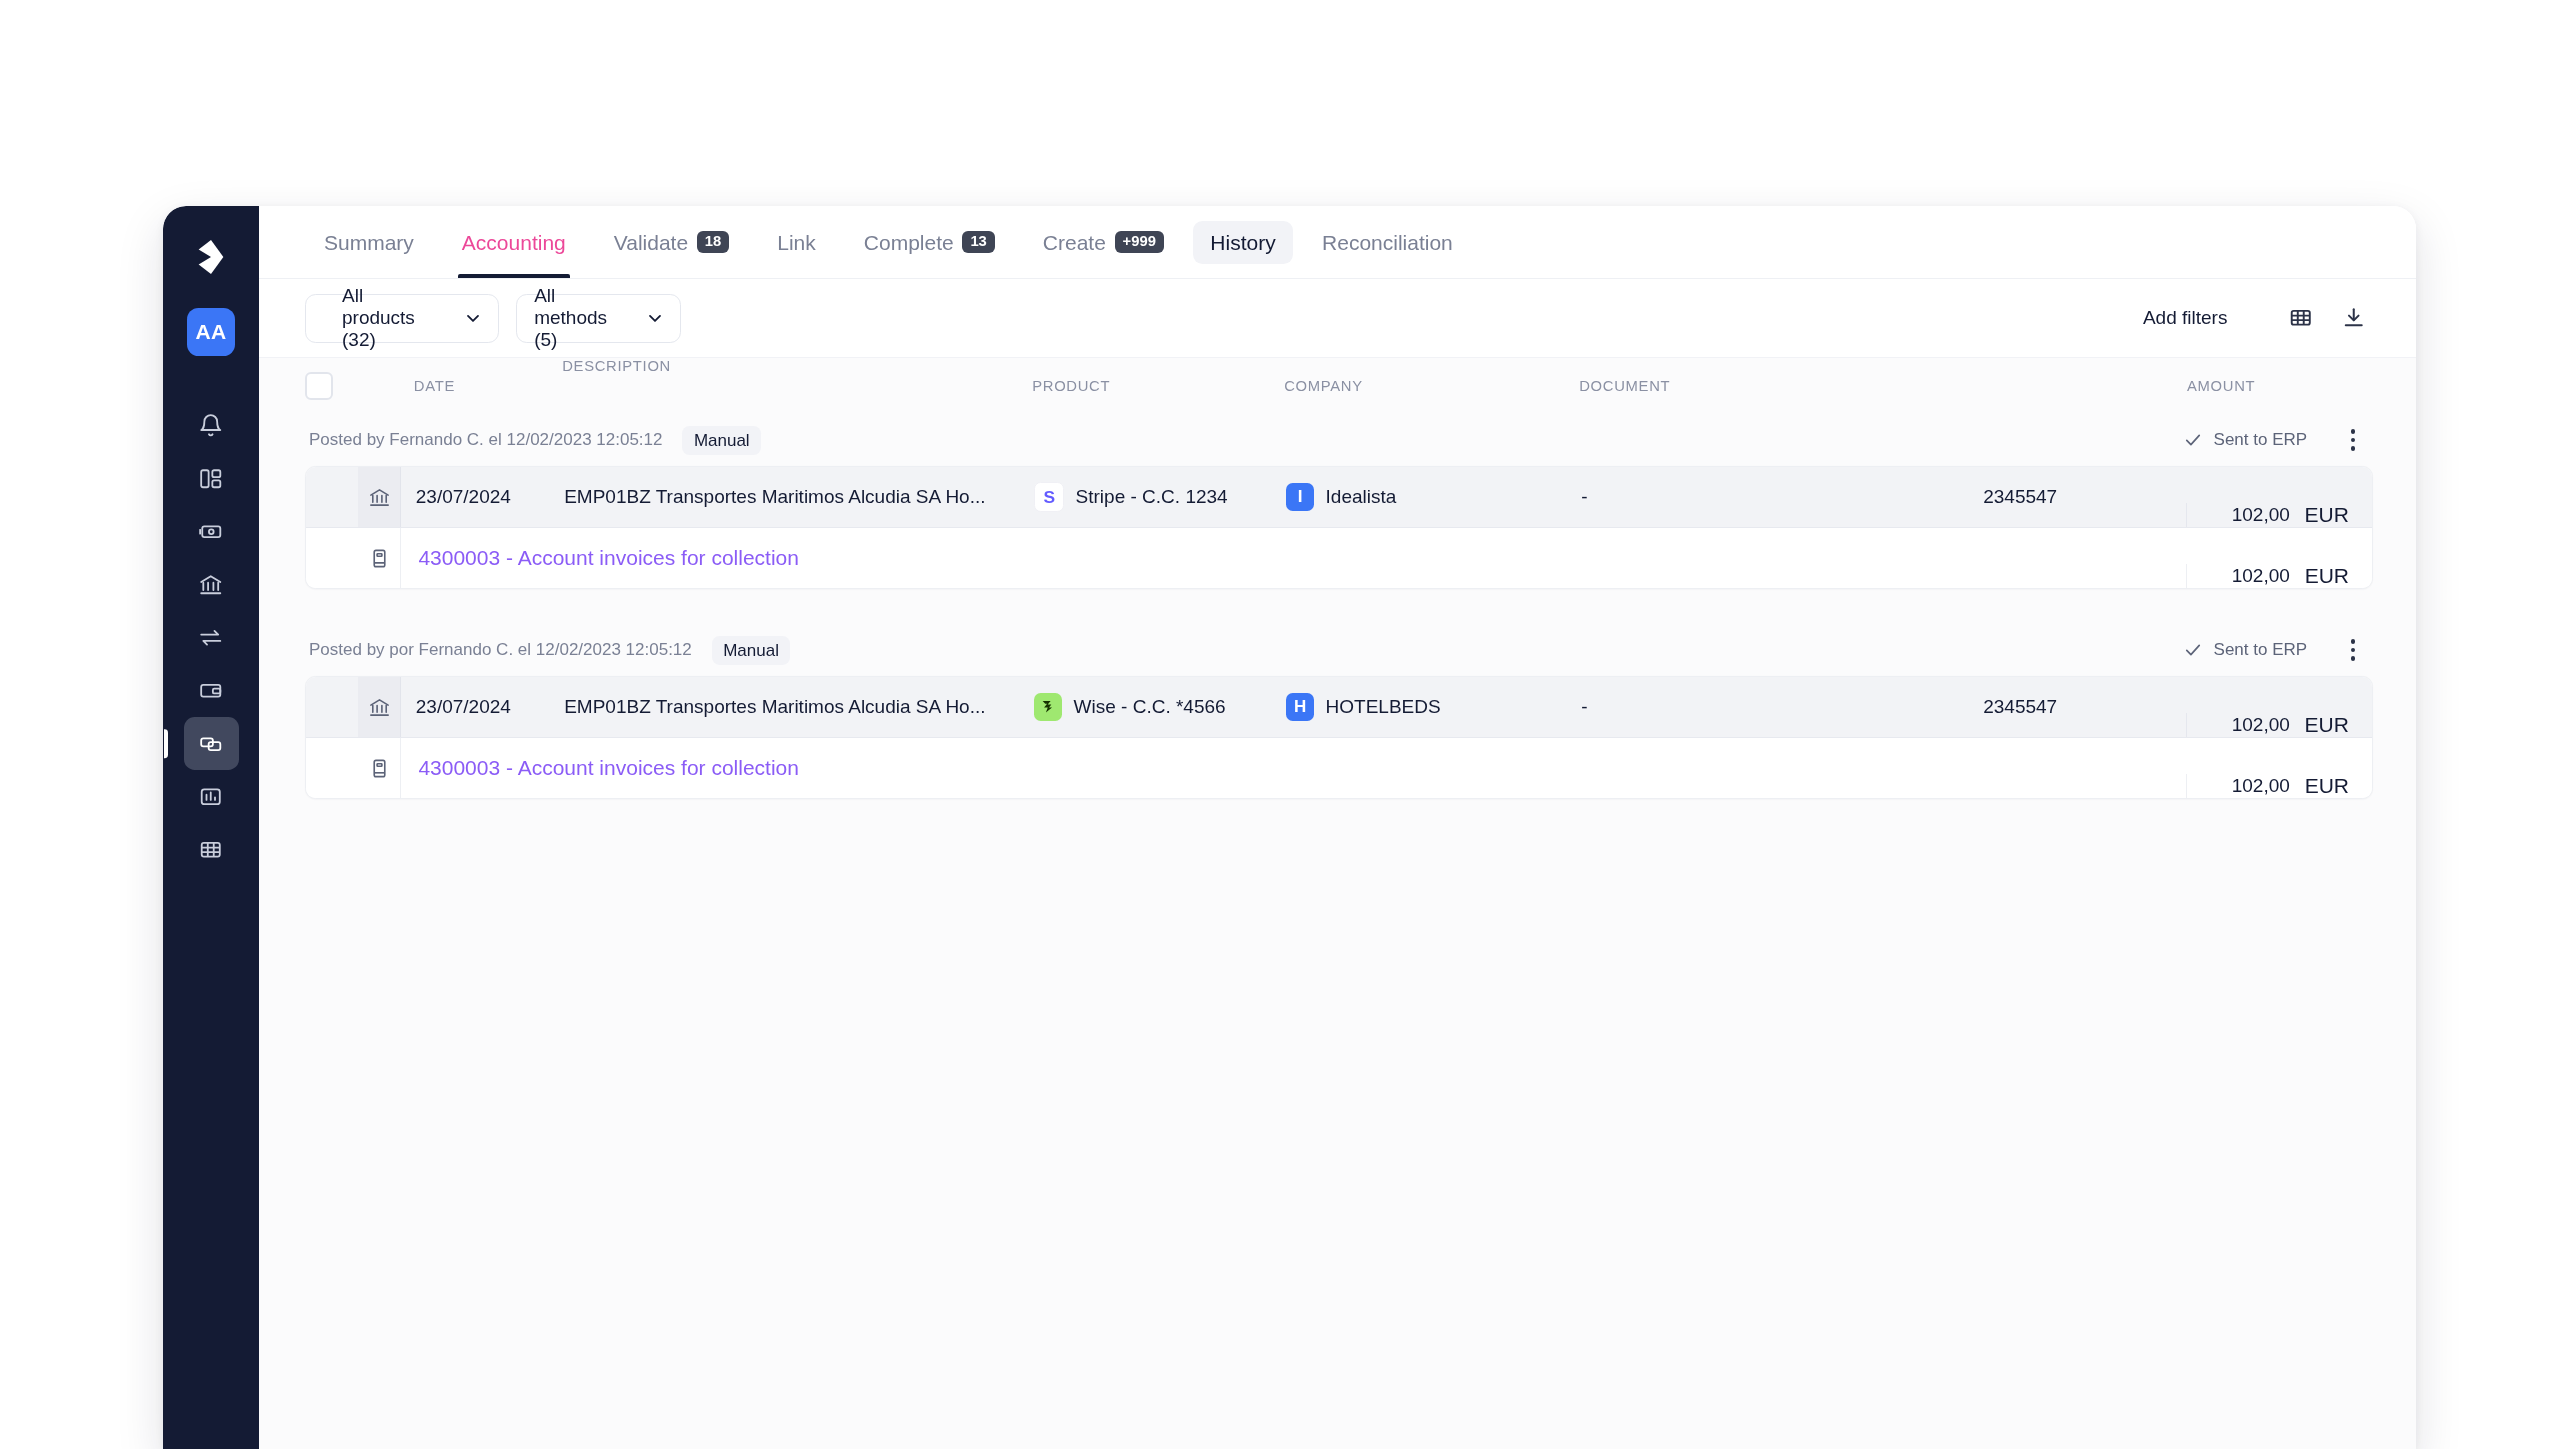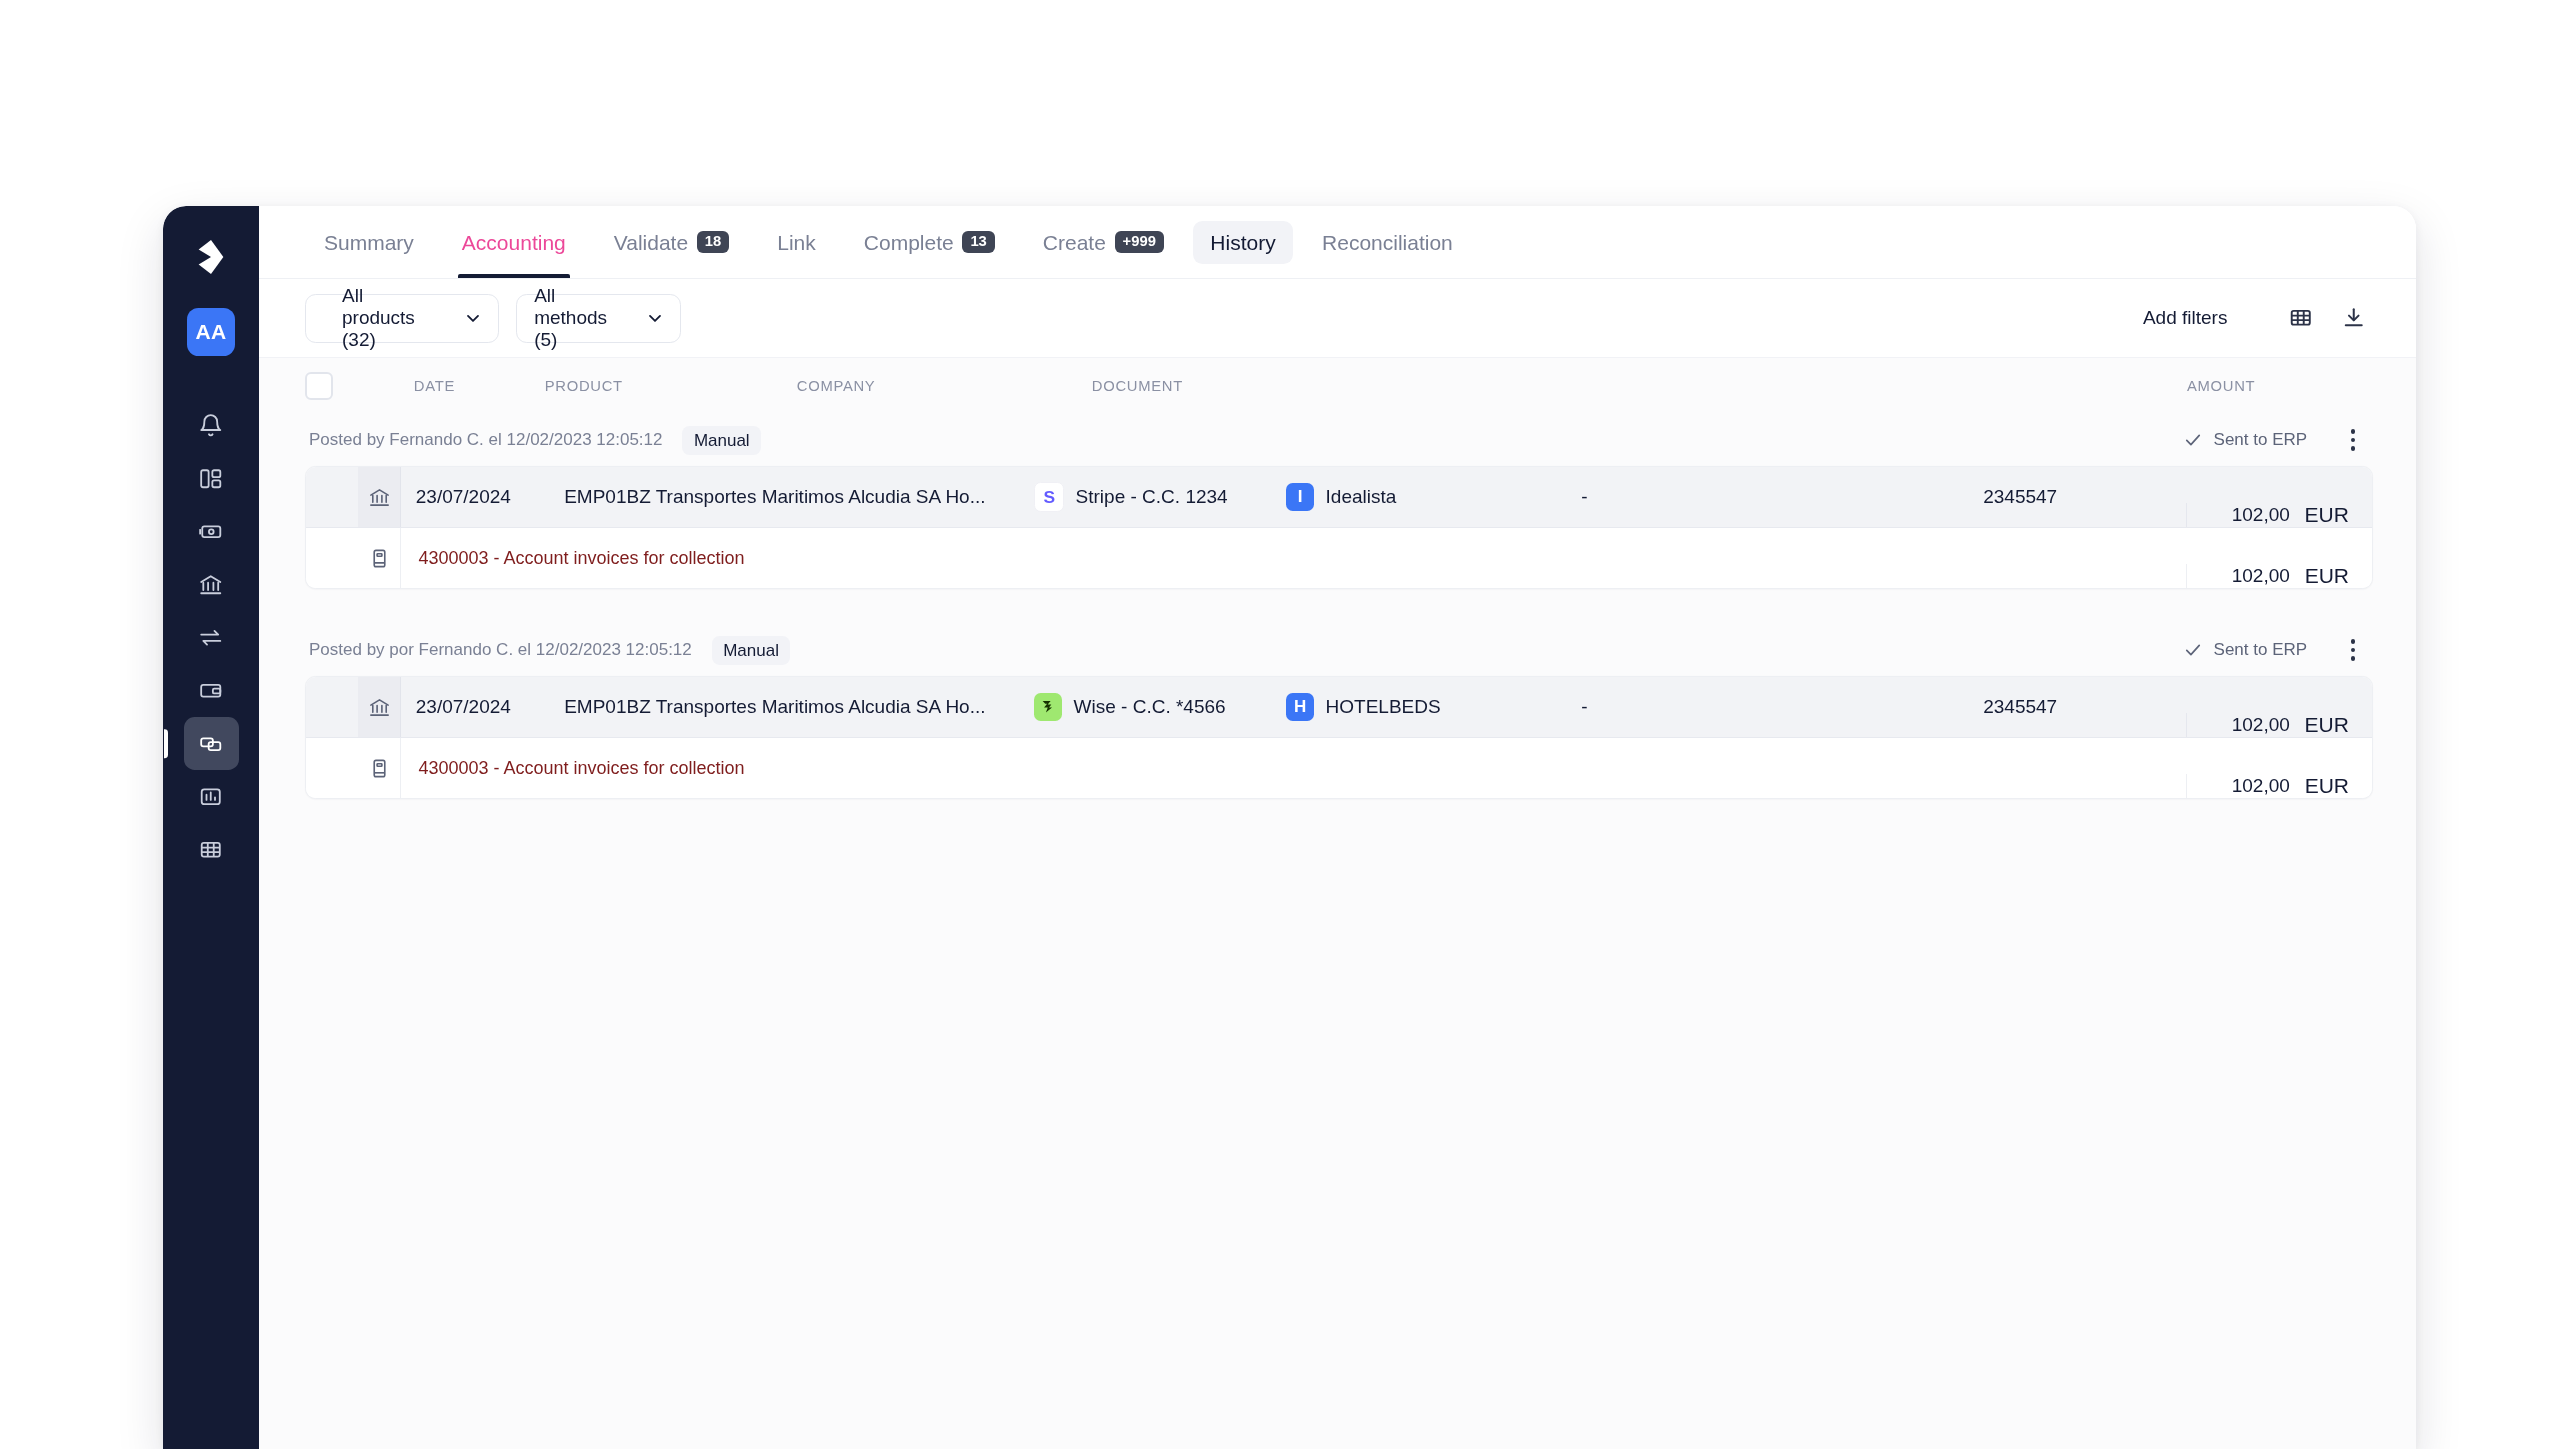--- a/index.html
+++ b/index.html
@@ -203,21 +203,21 @@
   .row.main-row{background:#F2F3F6;border-bottom:1.3px solid #E7E9EF;}
   .row.sub-row{background:#ffffff;}
   .row .c-icon{color:#5C6378;align-self:stretch;justify-content:center;}
   .row.main-row .c-icon{background:#EBECF1;border-right:1.3px solid #E2E4EB;}
   .row.sub-row .c-icon{background:#ffffff;border-right:1.3px solid #EDEFF3;}
   .c-icon svg{width:23px;height:23px;display:block;}
   .cell{display:flex;align-items:center;height:100%;}
   .c-date{padding-left:14.8px;}
   .c-desc{padding-left:17.4px;white-space:nowrap;overflow:hidden;text-overflow:ellipsis;display:block;line-height:60px;}
   .sub-desc{
-    flex:1;padding-left:17.4px;color:#7f1d1d;font-size:18px;
+    flex:1;padding-left:17.4px;color:#8b5cf6;font-size:21px;
     display:flex;align-items:center;height:100%;
   }
   .prod{display:flex;align-items:center;gap:11.4px;}
   .tile{
     width:28px;height:28px;border-radius:6.7px;
     display:flex;align-items:center;justify-content:center;
     font-size:17.4px;font-weight:700;flex:0 0 28px;
   }
   .tile.stripe{background:#ffffff;color:#635BFF;border:1.3px solid #F0F0F5;}
   .tile.wise{background:#9FE870;color:#163300;}
@@ -430,20 +430,21 @@
           </span>
         </div>
       </div>
 
       <div class="thead">
         <div class="c-check">
           <div class="checkbox"></div>
         </div>
         <div class="c-icon"></div>
         <div class="c-date cell">DATE</div>
+        <div class="c-desc cell" style="line-height:normal;">DESCRIPTION</div>
         <div class="c-prod cell">PRODUCT</div>
         <div class="c-comp cell">COMPANY</div>
         <div class="c-doc cell">DOCUMENT</div>
         <div class="c-amt">
           <div class="amt-box" style="border:none;justify-content:flex-start;padding:0;">
             <span>AMOUNT</span>
           </div>
         </div>
       </div>
 

